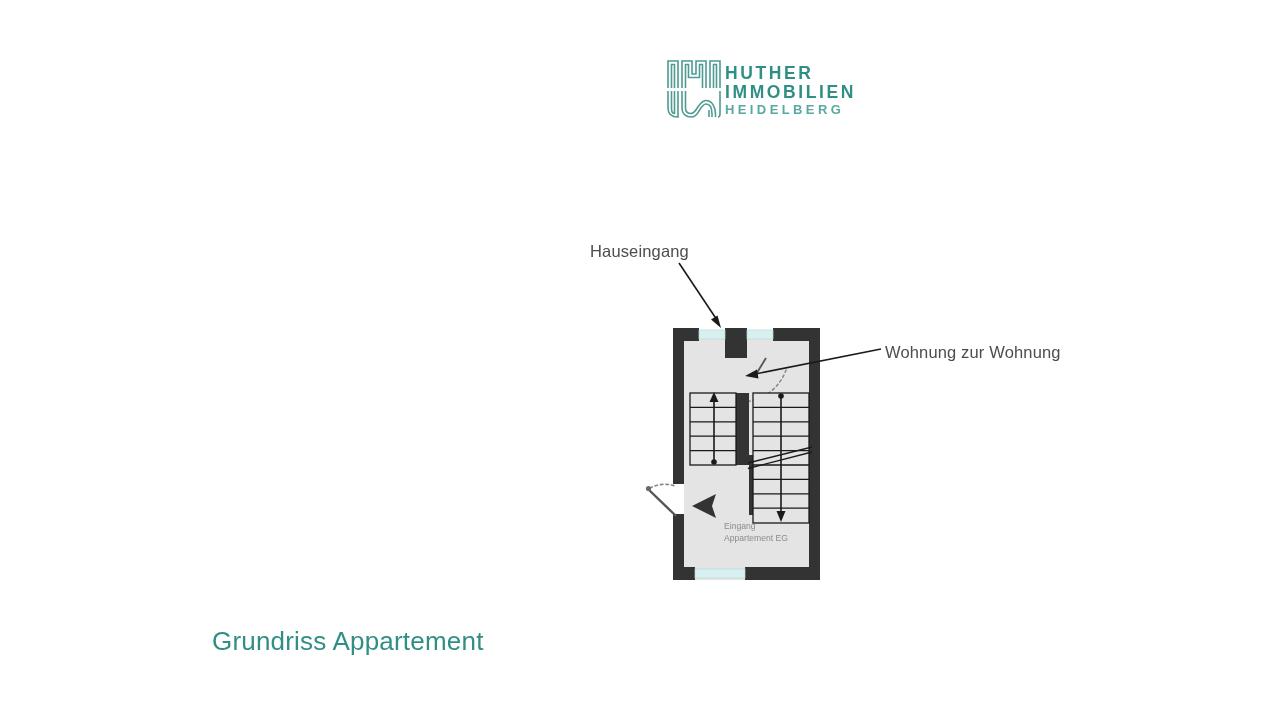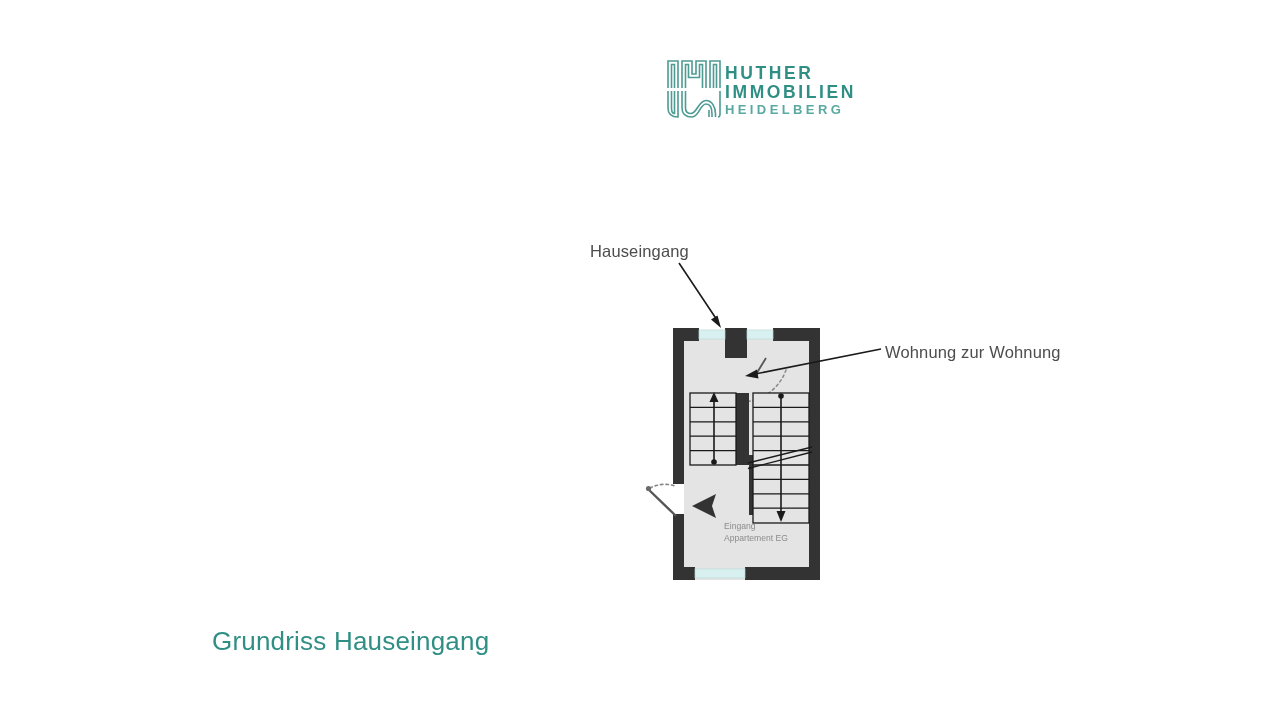--- a/index.html
+++ b/index.html
@@ -192,13 +192,13 @@
   <g>
     <line x1="166" y1="128" x2="155" y2="146" stroke="#555555" stroke-width="1.8"></line>
   </g>
 
   <g>
     <line x1="281" y1="119" x2="155" y2="144" stroke="#1a1a1a" stroke-width="1.6"></line>
     <polygon points="145,146 157,139.5 158.5,148.5" fill="#1a1a1a"></polygon>
   </g>
 </svg>
 
-<div id="page-title">Grundriss Hauseingang</div>
+<div id="page-title">Grundriss Appartement</div>
 
 </body></html>

